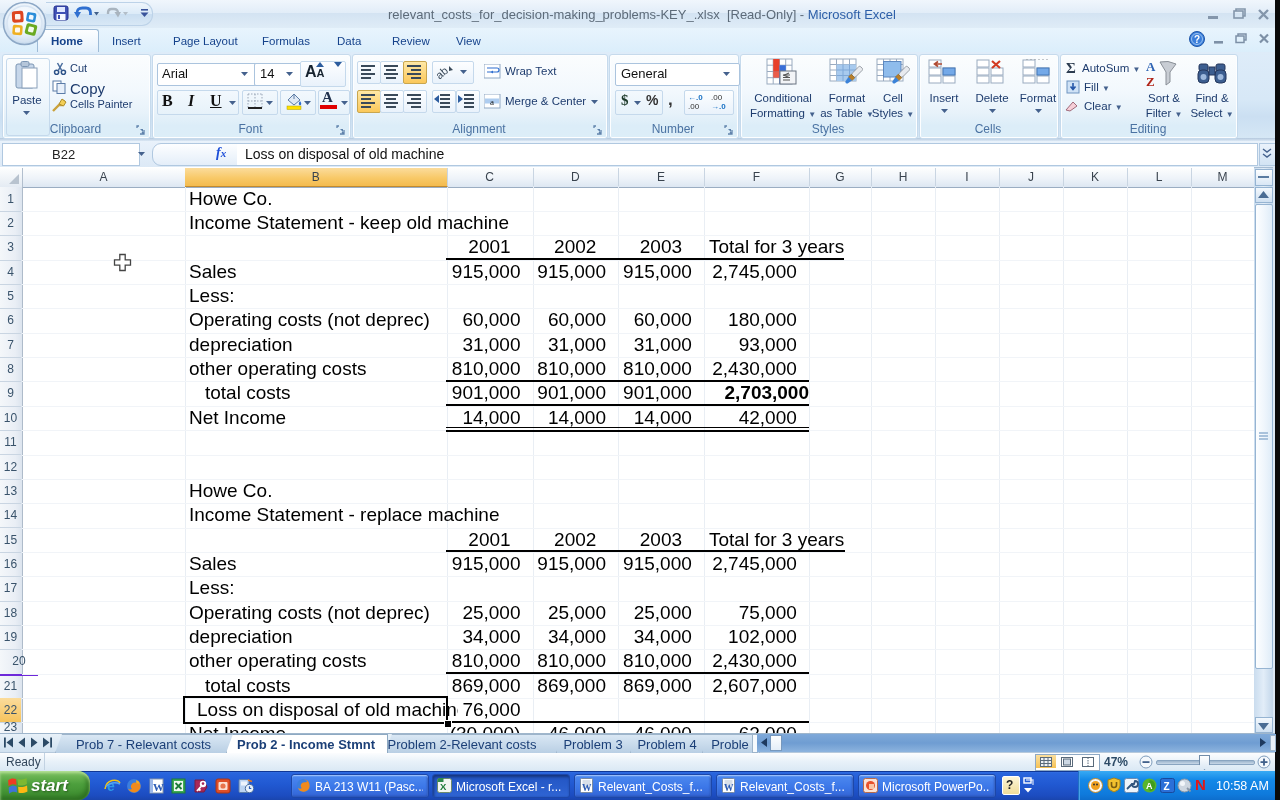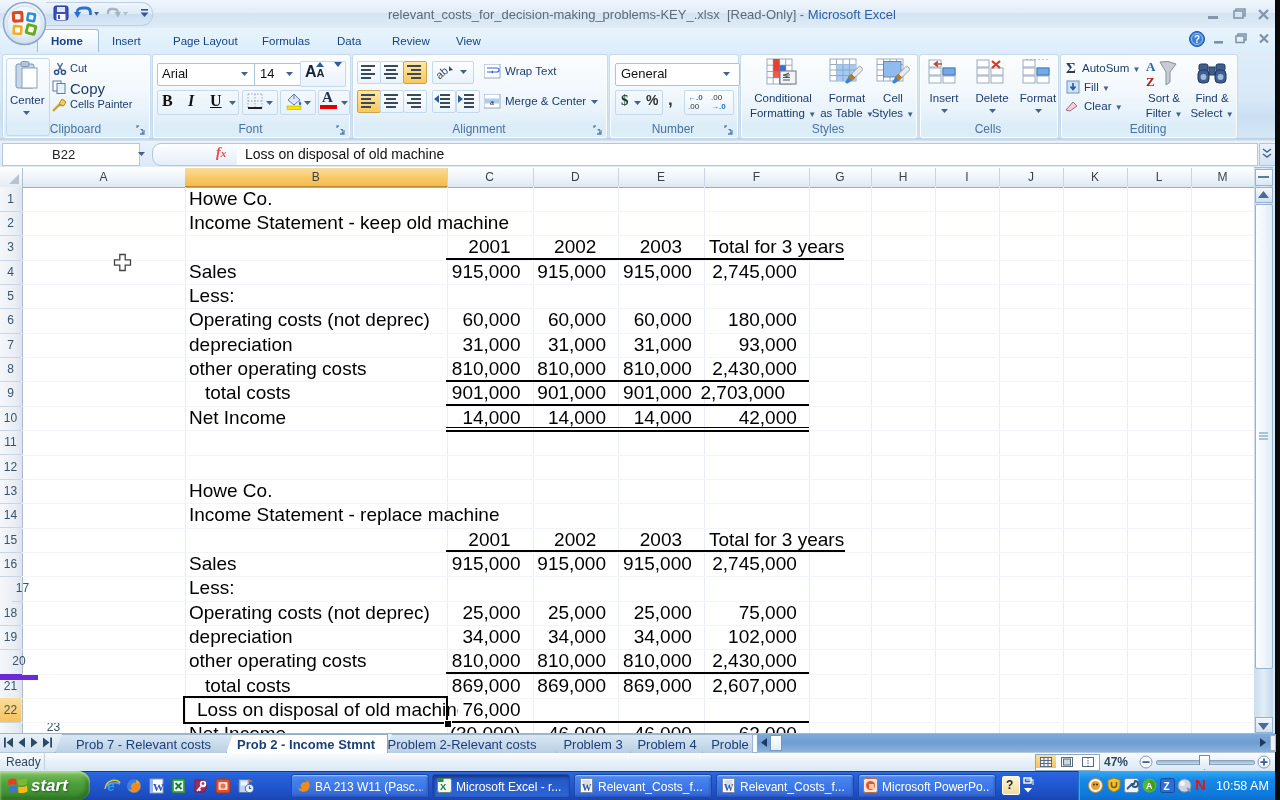--- a/index.html
+++ b/index.html
@@ -124,21 +124,21 @@
 <div class="ab nw" style="left:919px;top:122px;width:138px;text-align:center;font-size:12px;color:#4a72a2;">Cells</div>
 <div class="ab" style="left:1060px;top:54px;width:176px;height:83px;background:linear-gradient(#fbfdfe,#f2f8fd 45%,#e7f2fa 70%,#dcedf8 85%,#dceef8);border:1px solid #c6daec;border-radius:3px;box-shadow:inset 0 0 0 1px #fdfeff;"></div>
 <div class="ab nw" style="left:1060px;top:122px;width:176px;text-align:center;font-size:12px;color:#4a72a2;">Editing</div>
 
 <div class="ab" style="left:6px;top:58px;width:42px;height:76px;border:1px solid #c5d9ec;border-radius:3px;"></div>
 <svg class="ab" style="left:14px;top:61px" width="26" height="30" viewBox="0 0 26 30">
  <rect x="2" y="3" width="18" height="24" rx="2" fill="#c7d7ea" stroke="#7c96b4"></rect>
  <rect x="7" y="0.5" width="8" height="5" rx="1.5" fill="#b5c6da" stroke="#7c96b4"></rect>
  <rect x="8" y="7" width="15" height="20" fill="#fff" stroke="#8aa0ba"></rect>
 </svg>
-<div class="ab nw" style="left:10px;top:94px;width:34px;text-align:center;font-size:11.5px;color:#1e3c6e;">Center</div>
+<div class="ab nw" style="left:10px;top:94px;width:34px;text-align:center;font-size:11.5px;color:#1e3c6e;">Paste</div>
 <svg class="ab" style="left:22px;top:110px" width="9" height="6" viewBox="0 0 9 6">
     <path d="M1 1 l7 0 l-3.5 4 z" fill="#44618d"></path>
   </svg>
 
 <svg class="ab" style="left:53px;top:62px" width="14" height="13" viewBox="0 0 14 13">
  <path d="M4.5 1 l4 7.2 M9.5 1 l-4 7.2" stroke="#4a6e9e" stroke-width="1.5" fill="none"></path>
  <circle cx="3.6" cy="10.3" r="2.1" fill="none" stroke="#2d5288" stroke-width="1.5"></circle>
  <circle cx="10.4" cy="10.3" r="2.1" fill="none" stroke="#2d5288" stroke-width="1.5"></circle>
 </svg>
 <div class="ab nw" style="left:70px;top:62px;font-size:11px;color:#1e3c6e;">Cut</div>
@@ -433,21 +433,21 @@
 <div class="ab nw" style="left:1180px;top:107px;width:64px;text-align:center;font-size:11.5px;color:#1e3c6e;">Select <span style="font-size:8px;color:#44618d">▼</span></div>
 
 <div class="ab" style="left:0;top:141px;width:1280px;height:26px;background:linear-gradient(#e9f2fb,#dce9f6);border-bottom:1px solid #a7bdd3;"></div>
 <div class="ab" style="left:2px;top:143px;width:130px;height:21px;background:#fff;border:1px solid #b0c8e0;font-size:13px;color:#222;line-height:21px;padding-left:6px;">
     <span style="position:absolute;left:49px;">B22</span>
   </div>
 <svg class="ab" style="left:137px;top:151px" width="9" height="6" viewBox="0 0 9 6">
     <path d="M1 1 l7 0 l-3.5 4 z" fill="#44618d"></path>
   </svg>
 <div class="ab" style="left:152px;top:143px;width:84px;height:21px;background:linear-gradient(#fdfeff,#e4eef9);border:1px solid #b0c8e0;border-radius:9px 0 0 9px;"></div>
-<div class="ab nw" style="left:216px;top:145px;font-size:14px;font-style:italic;font-family:'Liberation Serif',serif;color:#ef4444;font-weight:bold;">f<span style="font-size:11px;">x</span></div>
+<div class="ab nw" style="left:216px;top:145px;font-size:14px;font-style:italic;font-family:'Liberation Serif',serif;color:#1d4ed8;font-weight:bold;">f<span style="font-size:11px;">x</span></div>
 <div class="ab" style="left:237px;top:143px;width:1020px;height:21px;background:#fff;border:1px solid #b0c8e0;border-left:none;"></div>
 <div class="ab nw" style="left:245px;top:146px;font-size:14px;color:#111;">Loss on disposal of old machine</div>
 <div class="ab" style="left:1259px;top:143px;width:15px;height:21px;background:linear-gradient(#eaf2fb,#d3e4f4);border:1px solid #b0c8e0;"></div>
 <svg class="ab" style="left:1262px;top:148px" width="10" height="11" viewBox="0 0 10 11">
     <path d="M1 1 L5 4 L9 1 M1 6 L5 9 L9 6" stroke="#44618d" stroke-width="1.4" fill="none"></path>
   </svg>
 <div class="ab" style="left:0;top:167px;width:1254px;height:566px;background:#fff;"></div>
 <div class="ab" style="left:0;top:168px;width:1254px;height:19px;background:linear-gradient(#fdfefe,#eef3f9 55%,#dde7f2);border-bottom:1px solid #9badc2;"></div>
 <div class="ab" style="left:0;top:168px;width:22px;height:19px;background:linear-gradient(#fdfefe,#e4ebf3);border-right:1px solid #b2bfce;"></div>
 <svg class="ab" style="left:8px;top:173px" width="12" height="12" viewBox="0 0 12 12">
@@ -476,27 +476,27 @@
 <div class="ab" style="left:0;top:332.7px;width:21px;height:24.4px;border-bottom:1px solid #c9d5e2;font-size:12px;color:#39536b;text-align:center;line-height:24px;">7</div>
 <div class="ab" style="left:0;top:357.1px;width:21px;height:24.4px;border-bottom:1px solid #c9d5e2;font-size:12px;color:#39536b;text-align:center;line-height:24px;">8</div>
 <div class="ab" style="left:0;top:381.4px;width:21px;height:24.4px;border-bottom:1px solid #c9d5e2;font-size:12px;color:#39536b;text-align:center;line-height:24px;">9</div>
 <div class="ab" style="left:0;top:405.8px;width:21px;height:24.4px;border-bottom:1px solid #c9d5e2;font-size:12px;color:#39536b;text-align:center;line-height:24px;">10</div>
 <div class="ab" style="left:0;top:430.1px;width:21px;height:24.4px;border-bottom:1px solid #c9d5e2;font-size:12px;color:#39536b;text-align:center;line-height:24px;">11</div>
 <div class="ab" style="left:0;top:454.5px;width:21px;height:24.4px;border-bottom:1px solid #c9d5e2;font-size:12px;color:#39536b;text-align:center;line-height:24px;">12</div>
 <div class="ab" style="left:0;top:478.8px;width:21px;height:24.4px;border-bottom:1px solid #c9d5e2;font-size:12px;color:#39536b;text-align:center;line-height:24px;">13</div>
 <div class="ab" style="left:0;top:503.1px;width:21px;height:24.4px;border-bottom:1px solid #c9d5e2;font-size:12px;color:#39536b;text-align:center;line-height:24px;">14</div>
 <div class="ab" style="left:0;top:527.5px;width:21px;height:24.4px;border-bottom:1px solid #c9d5e2;font-size:12px;color:#39536b;text-align:center;line-height:24px;">15</div>
 <div class="ab" style="left:0;top:551.9px;width:21px;height:24.4px;border-bottom:1px solid #c9d5e2;font-size:12px;color:#39536b;text-align:center;line-height:24px;">16</div>
-<div class="ab" style="left:12px;top:576.2px;width:21px;height:24.4px;border-bottom:1px solid #c9d5e2;font-size:12px;color:#39536b;text-align:center;line-height:24px;">17</div>
+<div class="ab" style="left:0;top:576.2px;width:21px;height:24.4px;border-bottom:1px solid #c9d5e2;font-size:12px;color:#39536b;text-align:center;line-height:24px;">17</div>
 <div class="ab" style="left:0;top:600.6px;width:21px;height:24.4px;border-bottom:1px solid #c9d5e2;font-size:12px;color:#39536b;text-align:center;line-height:24px;">18</div>
 <div class="ab" style="left:0;top:624.9px;width:21px;height:24.4px;border-bottom:1px solid #c9d5e2;font-size:12px;color:#39536b;text-align:center;line-height:24px;">19</div>
-<div class="ab" style="left:0;top:649.2px;width:38px;height:24.4px;border-bottom:6px solid #6d28d9;font-size:12px;color:#39536b;text-align:center;line-height:24px;">20</div>
+<div class="ab" style="left:0;top:649.2px;width:38px;height:24.4px;border-bottom:2px solid #6d28d9;font-size:12px;color:#39536b;text-align:center;line-height:24px;">20</div>
 <div class="ab" style="left:0;top:673.6px;width:21px;height:24.4px;border-bottom:1px solid #c9d5e2;font-size:12px;color:#39536b;text-align:center;line-height:24px;">21</div>
 <div class="ab" style="left:0;top:698.0px;width:21px;height:24.4px;background:linear-gradient(#fbdc9c,#f6c35c);border-bottom:1px solid #c9d5e2;font-size:12px;color:#39536b;text-align:center;line-height:24px;">22</div>
-<div class="ab" style="left:0;top:722.3px;width:21px;height:10.7px;border-bottom:1px solid #c9d5e2;font-size:12px;color:#39536b;text-align:center;line-height:11px;margin-left:43px;">23</div>
+<div class="ab" style="left:0;top:722.3px;width:21px;height:10.7px;border-bottom:1px solid #c9d5e2;font-size:12px;color:#39536b;text-align:center;line-height:11px;">23</div>
 <div class="ab" style="left:185.0px;top:187px;width:1px;height:546px;background:#e9eef4;"></div>
 <div class="ab" style="left:446.5px;top:187px;width:1px;height:546px;background:#e9eef4;"></div>
 <div class="ab" style="left:532.5px;top:187px;width:1px;height:546px;background:#e9eef4;"></div>
 <div class="ab" style="left:618.0px;top:187px;width:1px;height:546px;background:#e9eef4;"></div>
 <div class="ab" style="left:703.8px;top:187px;width:1px;height:546px;background:#e9eef4;"></div>
 <div class="ab" style="left:808.8px;top:187px;width:1px;height:546px;background:#e9eef4;"></div>
 <div class="ab" style="left:871.0px;top:187px;width:1px;height:546px;background:#e9eef4;"></div>
 <div class="ab" style="left:935.0px;top:187px;width:1px;height:546px;background:#e9eef4;"></div>
 <div class="ab" style="left:999.0px;top:187px;width:1px;height:546px;background:#e9eef4;"></div>
 <div class="ab" style="left:1063.0px;top:187px;width:1px;height:546px;background:#e9eef4;"></div>
@@ -549,21 +549,21 @@
 <div class="ab nw" style="left:703.8px;top:332.7px;width:93.0px;height:24.35px;line-height:24.35px;font-size:19px;color:#000;text-align:right;">93,000</div>
 <div class="ab nw" style="left:185px;top:357.1px;width:500px;height:24.35px;line-height:24.35px;font-size:19px;color:#000;padding-left:4px;">other operating costs</div>
 <div class="ab nw" style="left:446.5px;top:357.1px;width:74.0px;height:24.35px;line-height:24.35px;font-size:19px;color:#000;text-align:right;">810,000</div>
 <div class="ab nw" style="left:532.5px;top:357.1px;width:73.5px;height:24.35px;line-height:24.35px;font-size:19px;color:#000;text-align:right;">810,000</div>
 <div class="ab nw" style="left:618.0px;top:357.1px;width:73.8px;height:24.35px;line-height:24.35px;font-size:19px;color:#000;text-align:right;">810,000</div>
 <div class="ab nw" style="left:703.8px;top:357.1px;width:93.0px;height:24.35px;line-height:24.35px;font-size:19px;color:#000;text-align:right;">2,430,000</div>
 <div class="ab nw" style="left:185px;top:381.4px;width:500px;height:24.35px;line-height:24.35px;font-size:19px;color:#000;padding-left:20px;">total costs</div>
 <div class="ab nw" style="left:446.5px;top:381.4px;width:74.0px;height:24.35px;line-height:24.35px;font-size:19px;color:#000;text-align:right;">901,000</div>
 <div class="ab nw" style="left:532.5px;top:381.4px;width:73.5px;height:24.35px;line-height:24.35px;font-size:19px;color:#000;text-align:right;">901,000</div>
 <div class="ab nw" style="left:618.0px;top:381.4px;width:73.8px;height:24.35px;line-height:24.35px;font-size:19px;color:#000;text-align:right;">901,000</div>
-<div class="ab nw" style="left:692px;top:381.4px;width:93.0px;height:24.35px;line-height:24.35px;font-size:19px;color:#000;text-align:right;">2,703,000</div>
+<div class="ab nw" style="left:716px;top:381.4px;width:93.0px;height:24.35px;line-height:24.35px;font-size:19px;color:#000;text-align:right;font-weight:bold;">2,703,000</div>
 <div class="ab nw" style="left:185px;top:405.8px;width:500px;height:24.35px;line-height:24.35px;font-size:19px;color:#000;padding-left:4px;">Net Income</div>
 <div class="ab nw" style="left:446.5px;top:405.8px;width:74.0px;height:24.35px;line-height:24.35px;font-size:19px;color:#000;text-align:right;">14,000</div>
 <div class="ab nw" style="left:532.5px;top:405.8px;width:73.5px;height:24.35px;line-height:24.35px;font-size:19px;color:#000;text-align:right;">14,000</div>
 <div class="ab nw" style="left:618.0px;top:405.8px;width:73.8px;height:24.35px;line-height:24.35px;font-size:19px;color:#000;text-align:right;">14,000</div>
 <div class="ab nw" style="left:703.8px;top:405.8px;width:93.0px;height:24.35px;line-height:24.35px;font-size:19px;color:#000;text-align:right;">42,000</div>
 <div class="ab nw" style="left:185px;top:478.8px;width:500px;height:24.35px;line-height:24.35px;font-size:19px;color:#000;padding-left:4px;">Howe Co.</div>
 <div class="ab nw" style="left:185px;top:503.1px;width:500px;height:24.35px;line-height:24.35px;font-size:19px;color:#000;padding-left:4px;">Income Statement - replace machine</div>
 <div class="ab nw" style="left:446.5px;top:527.5px;width:86.0px;height:24.35px;line-height:24.35px;font-size:19px;color:#000;text-align:center;">2001</div>
 <div class="ab nw" style="left:532.5px;top:527.5px;width:85.5px;height:24.35px;line-height:24.35px;font-size:19px;color:#000;text-align:center;">2002</div>
 <div class="ab nw" style="left:618.0px;top:527.5px;width:85.8px;height:24.35px;line-height:24.35px;font-size:19px;color:#000;text-align:center;">2003</div>

